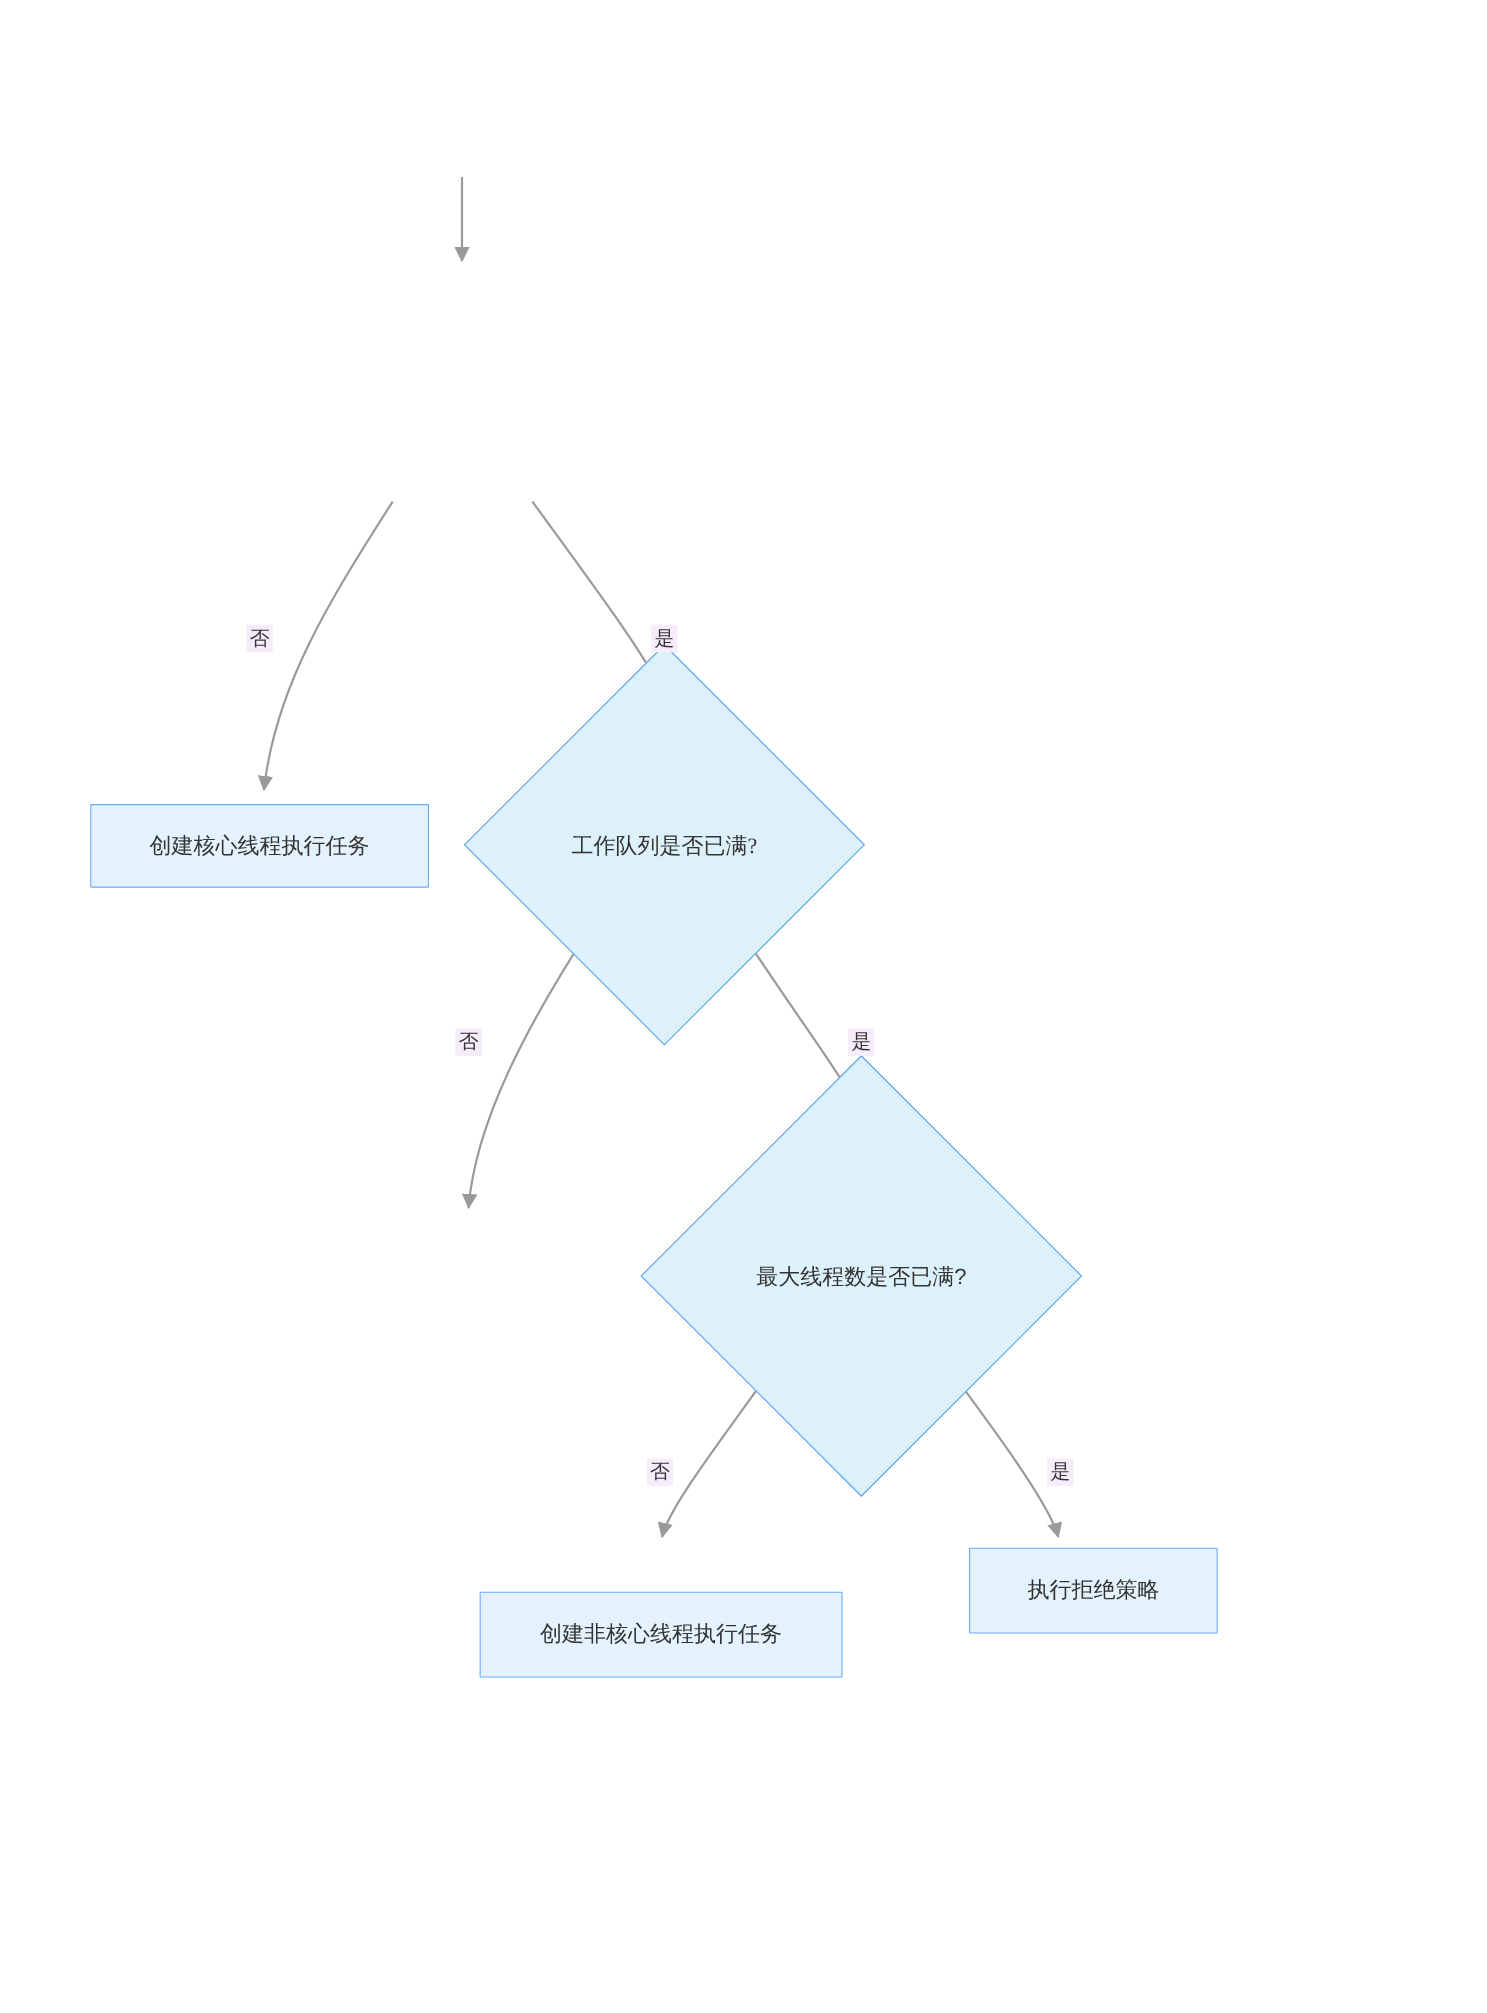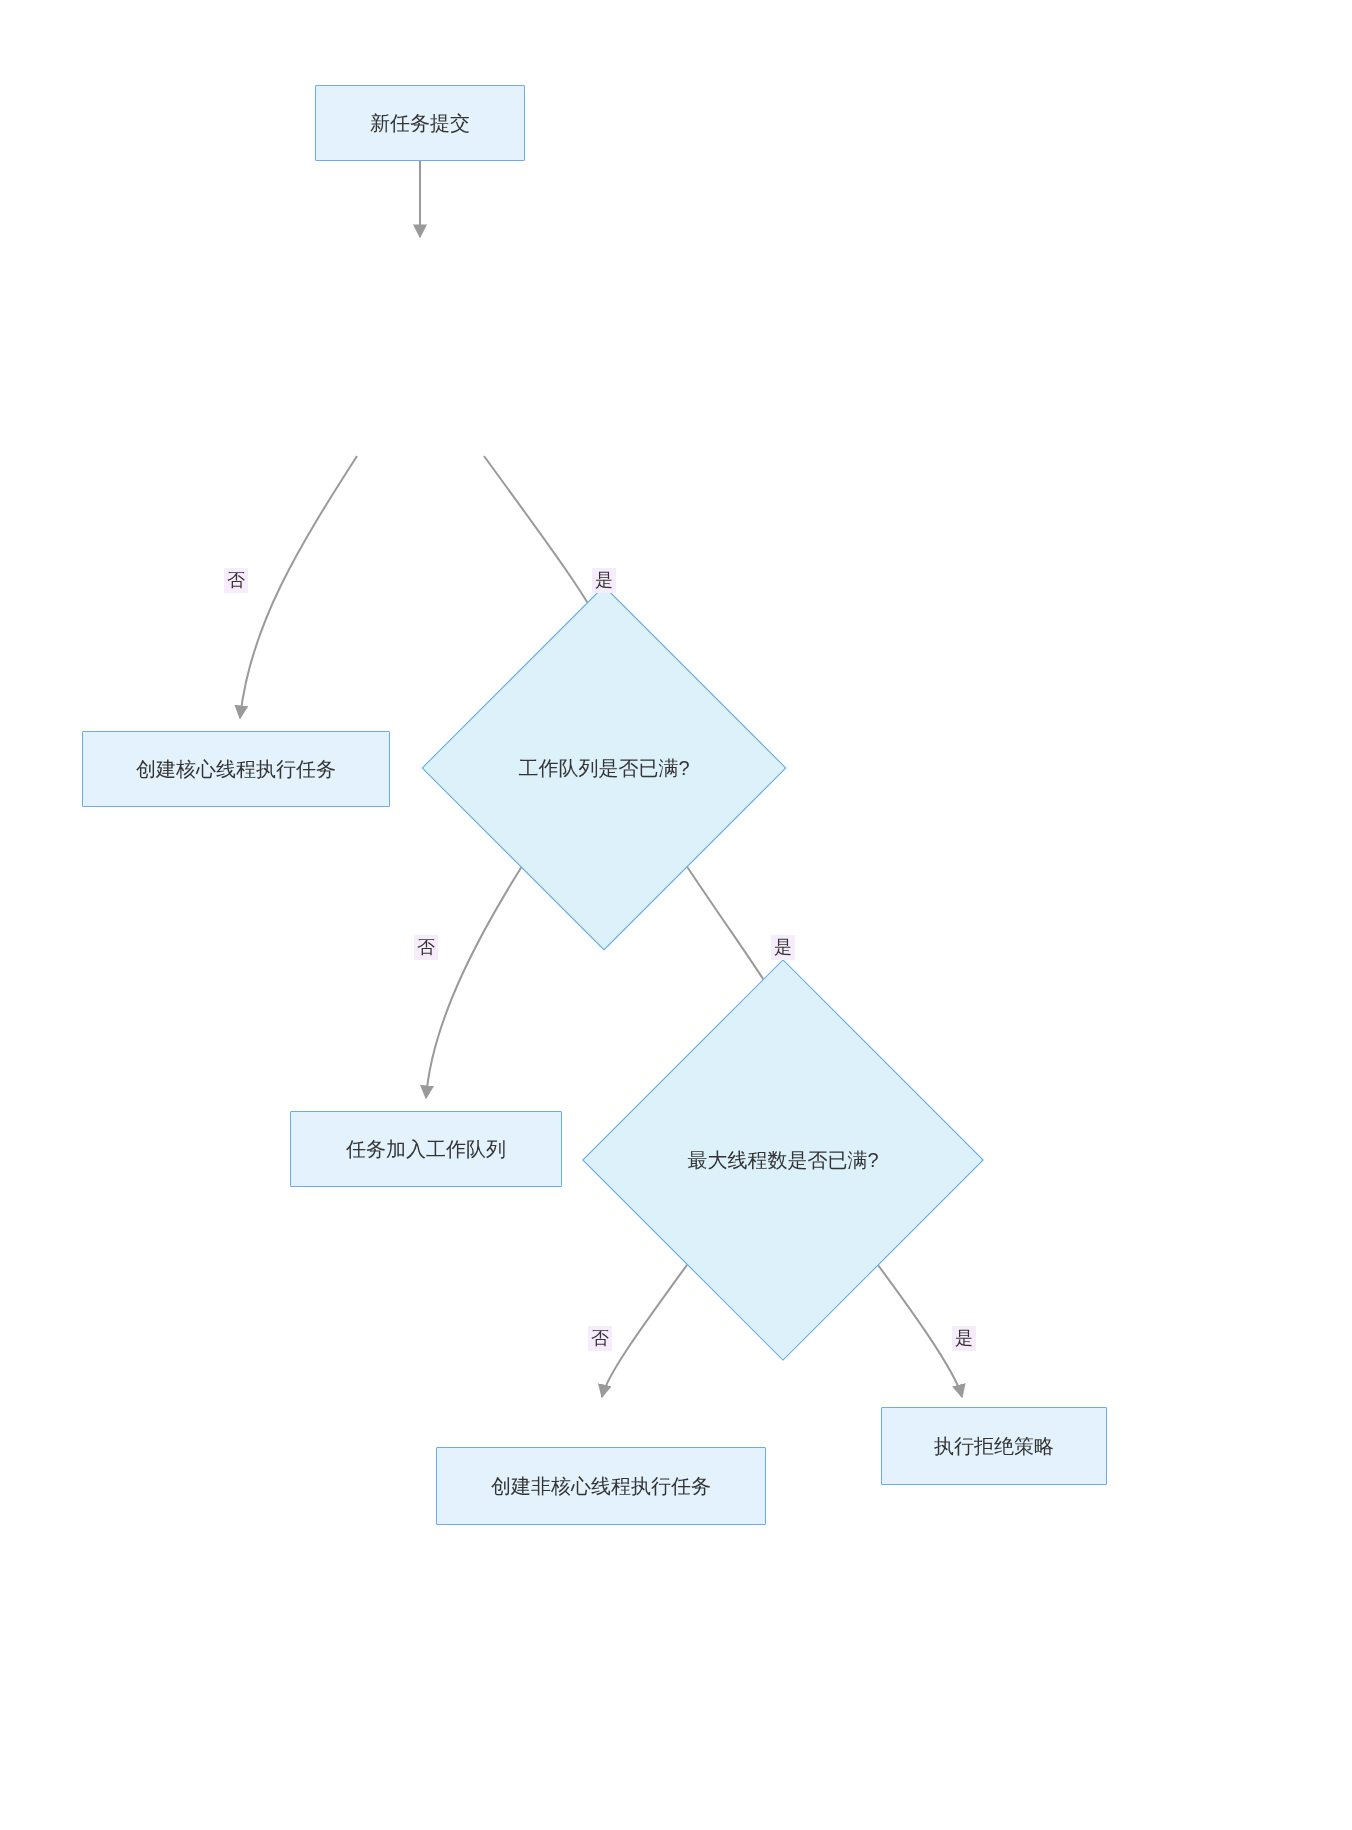--- a/index.html
+++ b/index.html
@@ -44,39 +44,33 @@
 
     <path d="M 540 838 C 480 930 432 1020 426 1098" fill="none" stroke="#9a9a9a" stroke-width="2" marker-end="url(#arrow)"></path>
 
     <path d="M 668 838 C 725 925 770 985 782 1010" fill="none" stroke="#9a9a9a" stroke-width="2" marker-end="url(#arrow)"></path>
 
     <path d="M 718 1222 C 655 1310 608 1370 602 1397" fill="none" stroke="#9a9a9a" stroke-width="2" marker-end="url(#arrow)"></path>
 
     <path d="M 846 1222 C 912 1310 955 1370 962 1397" fill="none" stroke="#9a9a9a" stroke-width="2" marker-end="url(#arrow)"></path>
   </svg>
 
-  <div class="node rect" style="left:315px;top:85px;width:210px;height:76px;">
-    <span class="label">新任务提交</span>
-  </div>
 
 
   <div class="node rect" style="left:82px;top:731px;width:308px;height:76px;">
     <span class="label">创建核心线程执行任务</span>
   </div>
 
-  <div class="diamond-wrap" style="left:475px;top:639px;width:258px;height:258px;">
+  <div class="diamond-wrap" style="left:475px;top:639px;width:258px;height:258px;font-family:Liberation Serif, serif;">
     <div class="diamond-shape"></div>
     <div class="diamond-text">
       <span class="label">工作队列是否已满?</span>
     </div>
   </div>
 
-  <div class="node rect" style="left:290px;top:1111px;width:272px;height:76px;">
-    <span class="label">任务加入工作队列</span>
-  </div>
 
   <div class="diamond-wrap" style="left:641px;top:1018px;width:284px;height:284px;">
     <div class="diamond-shape"></div>
     <div class="diamond-text">
       <span class="label">最大线程数是否已满?</span>
     </div>
   </div>
 
   <div class="node rect" style="left:436px;top:1447px;width:330px;height:78px;">
     <span class="label">创建非核心线程执行任务</span>

